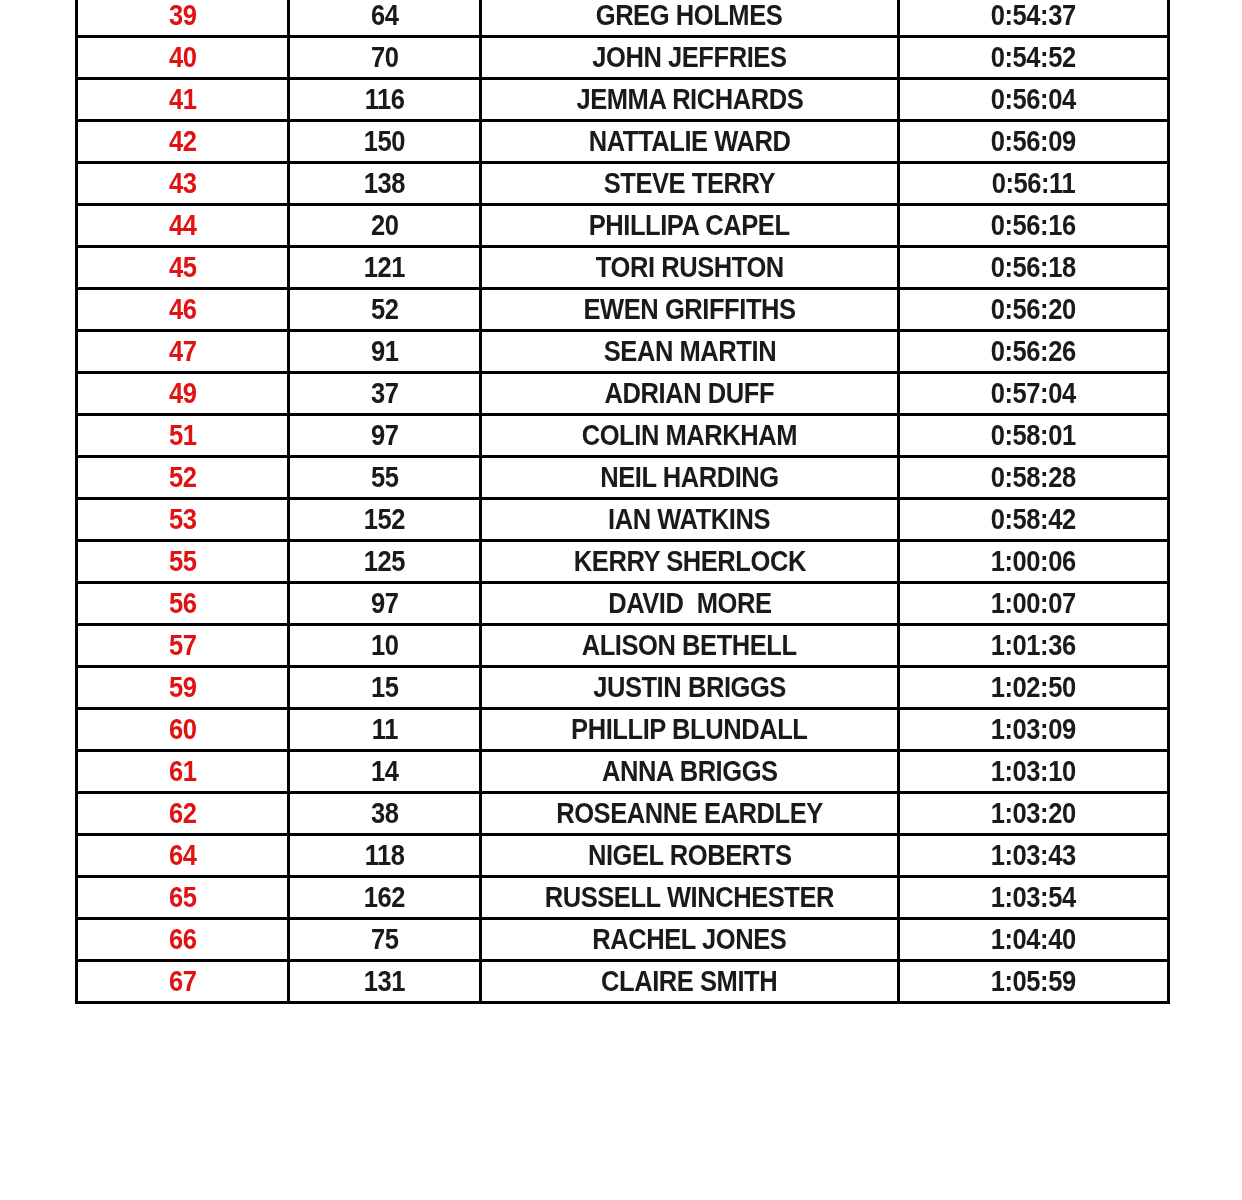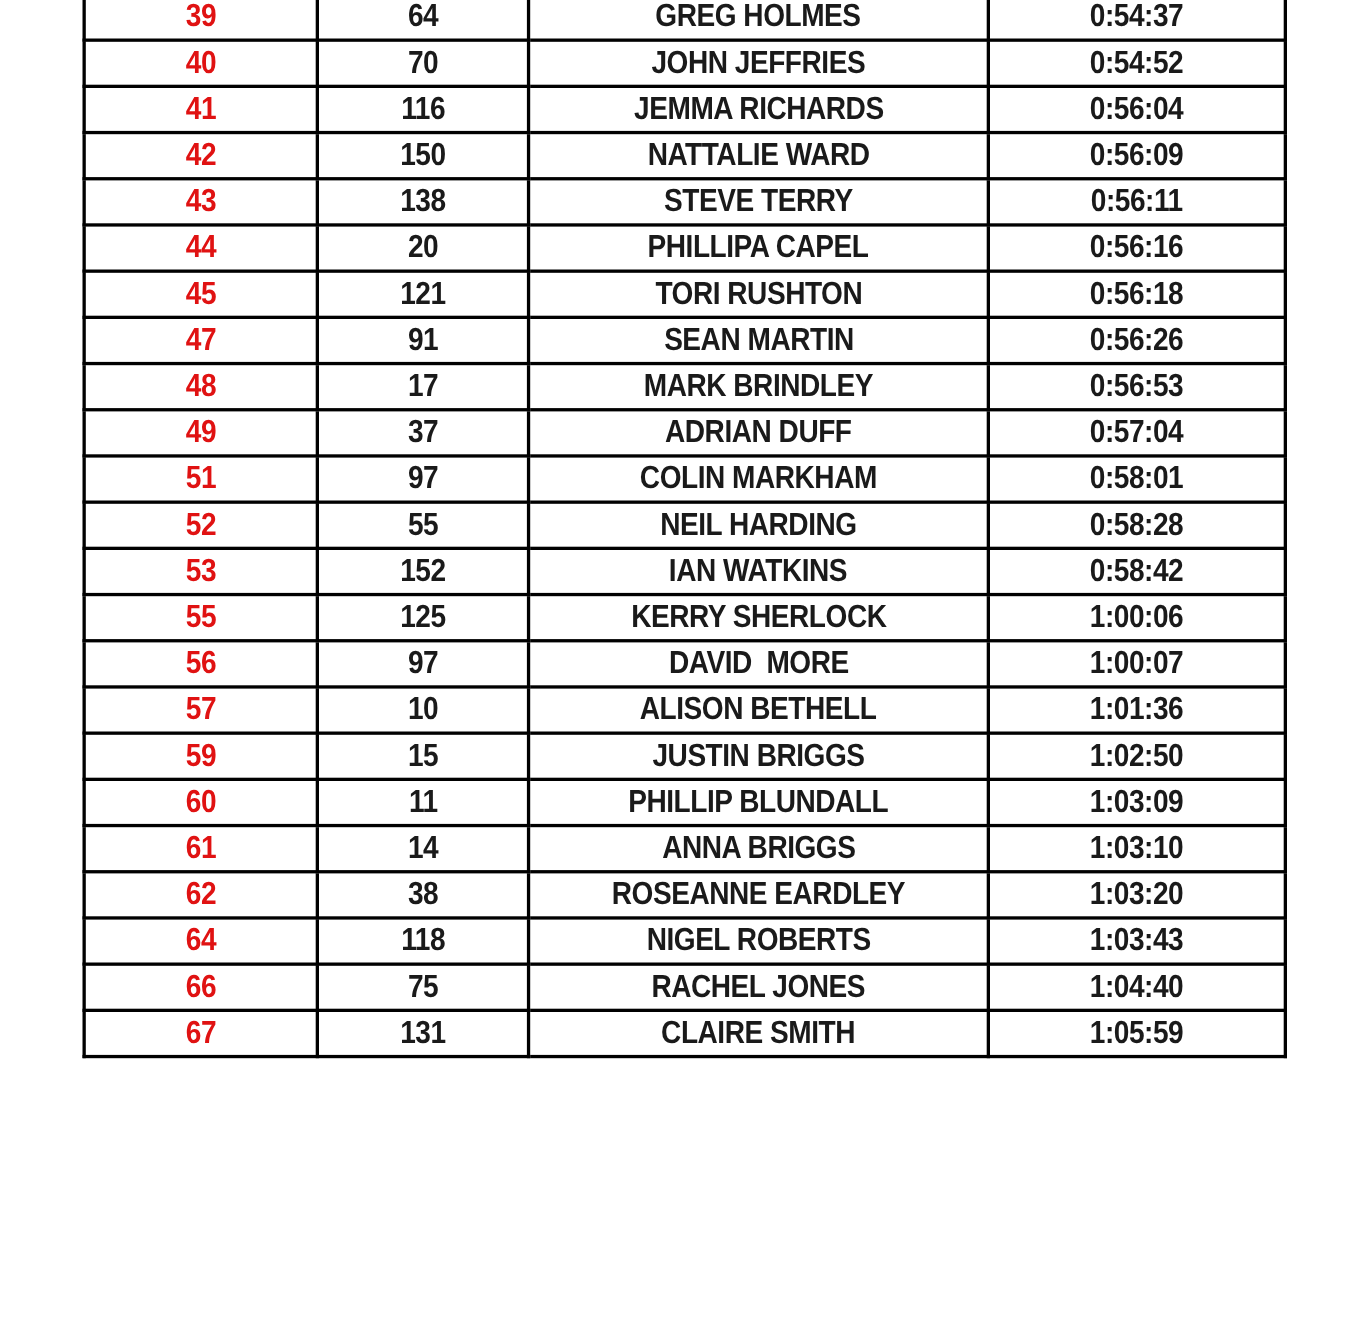--- a/index.html
+++ b/index.html
@@ -152,48 +152,48 @@
       </td>
       <td class="name">
         <span class="ct">TORI RUSHTON</span>
       </td>
       <td class="time">
         <span class="ct">0:56:18</span>
       </td>
     </tr>
         <tr>
       <td class="pos">
+        <span class="ct">46</span>
+      </td>
+      <td class="bib">
+        <span class="ct">52</span>
+      </td>
+      <td class="name">
+        <span class="ct">EWEN GRIFFITHS</span>
+      </td>
+      <td class="time">
+        <span class="ct">0:56:20</span>
+      </td>
+    </tr>
+        <tr>
+      <td class="pos">
         <span class="ct">47</span>
       </td>
       <td class="bib">
         <span class="ct">91</span>
       </td>
       <td class="name">
         <span class="ct">SEAN MARTIN</span>
       </td>
       <td class="time">
         <span class="ct">0:56:26</span>
       </td>
     </tr>
         <tr>
       <td class="pos">
-        <span class="ct">48</span>
-      </td>
-      <td class="bib">
-        <span class="ct">17</span>
-      </td>
-      <td class="name">
-        <span class="ct">MARK BRINDLEY</span>
-      </td>
-      <td class="time">
-        <span class="ct">0:56:53</span>
-      </td>
-    </tr>
-        <tr>
-      <td class="pos">
         <span class="ct">49</span>
       </td>
       <td class="bib">
         <span class="ct">37</span>
       </td>
       <td class="name">
         <span class="ct">ADRIAN DUFF</span>
       </td>
       <td class="time">
         <span class="ct">0:57:04</span>
@@ -344,20 +344,34 @@
         <span class="ct">64</span>
       </td>
       <td class="bib">
         <span class="ct">118</span>
       </td>
       <td class="name">
         <span class="ct">NIGEL ROBERTS</span>
       </td>
       <td class="time">
         <span class="ct">1:03:43</span>
+      </td>
+    </tr>
+        <tr>
+      <td class="pos">
+        <span class="ct">65</span>
+      </td>
+      <td class="bib">
+        <span class="ct">162</span>
+      </td>
+      <td class="name">
+        <span class="ct">RUSSELL WINCHESTER</span>
+      </td>
+      <td class="time">
+        <span class="ct">1:03:54</span>
       </td>
     </tr>
         <tr>
       <td class="pos">
         <span class="ct">66</span>
       </td>
       <td class="bib">
         <span class="ct">75</span>
       </td>
       <td class="name">

